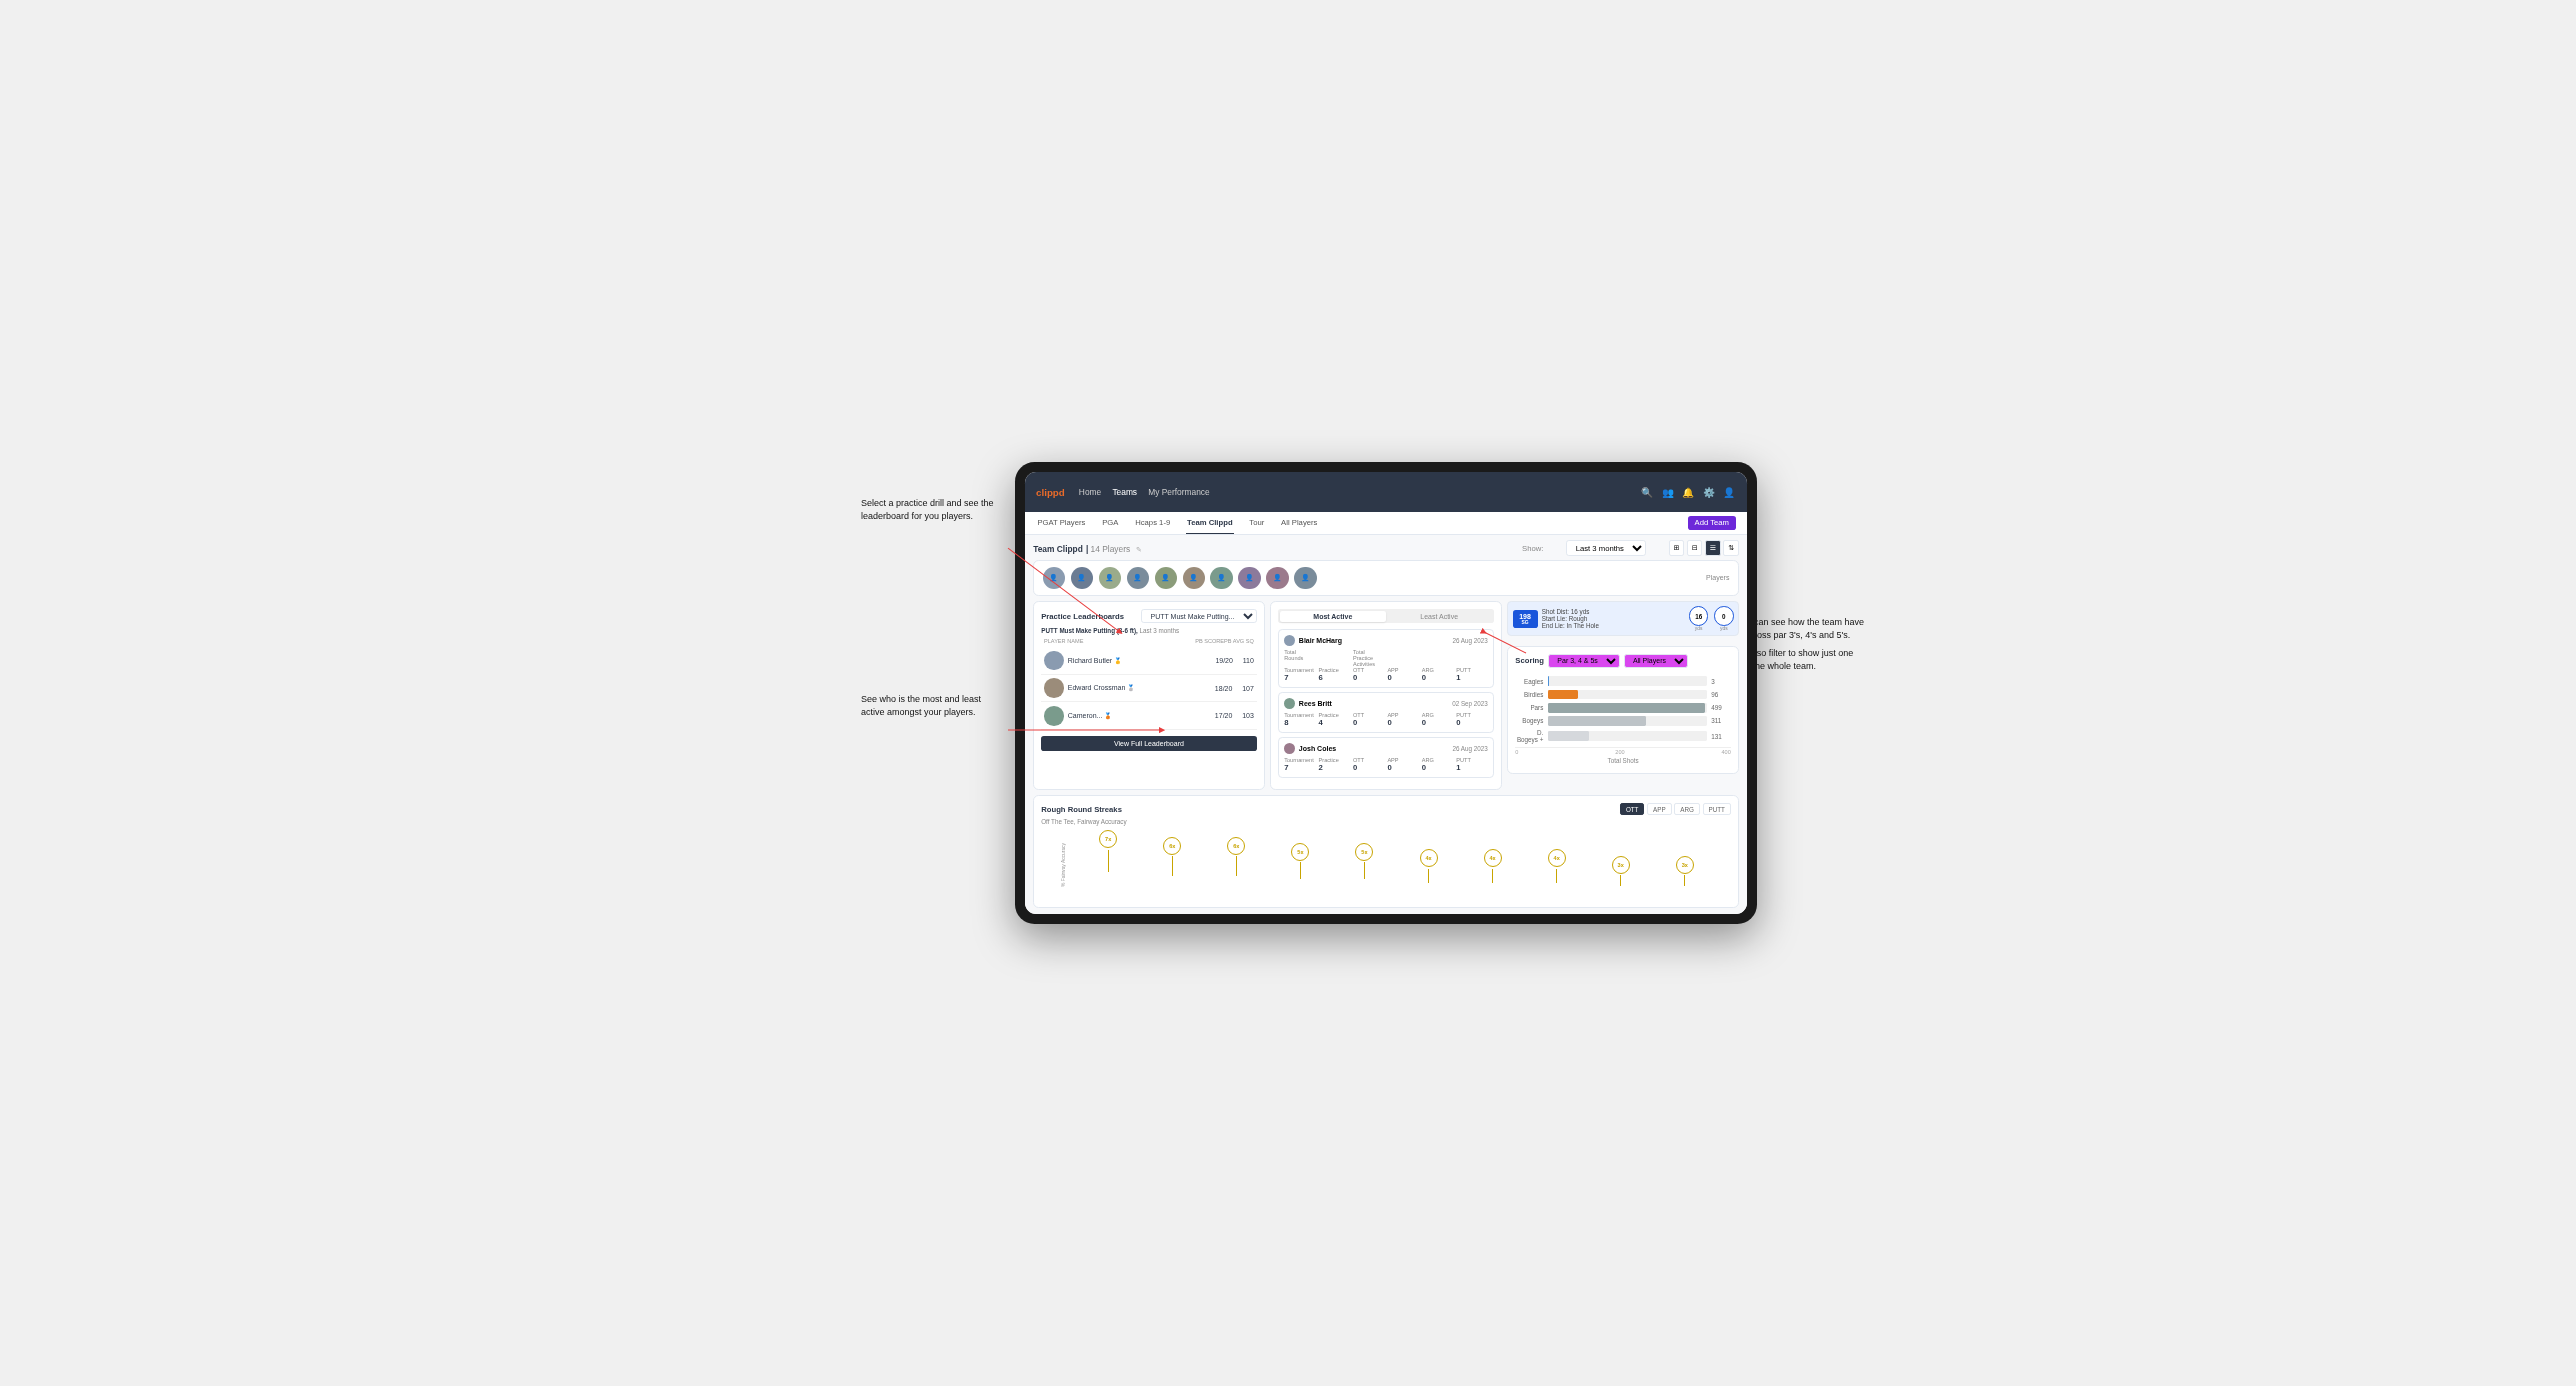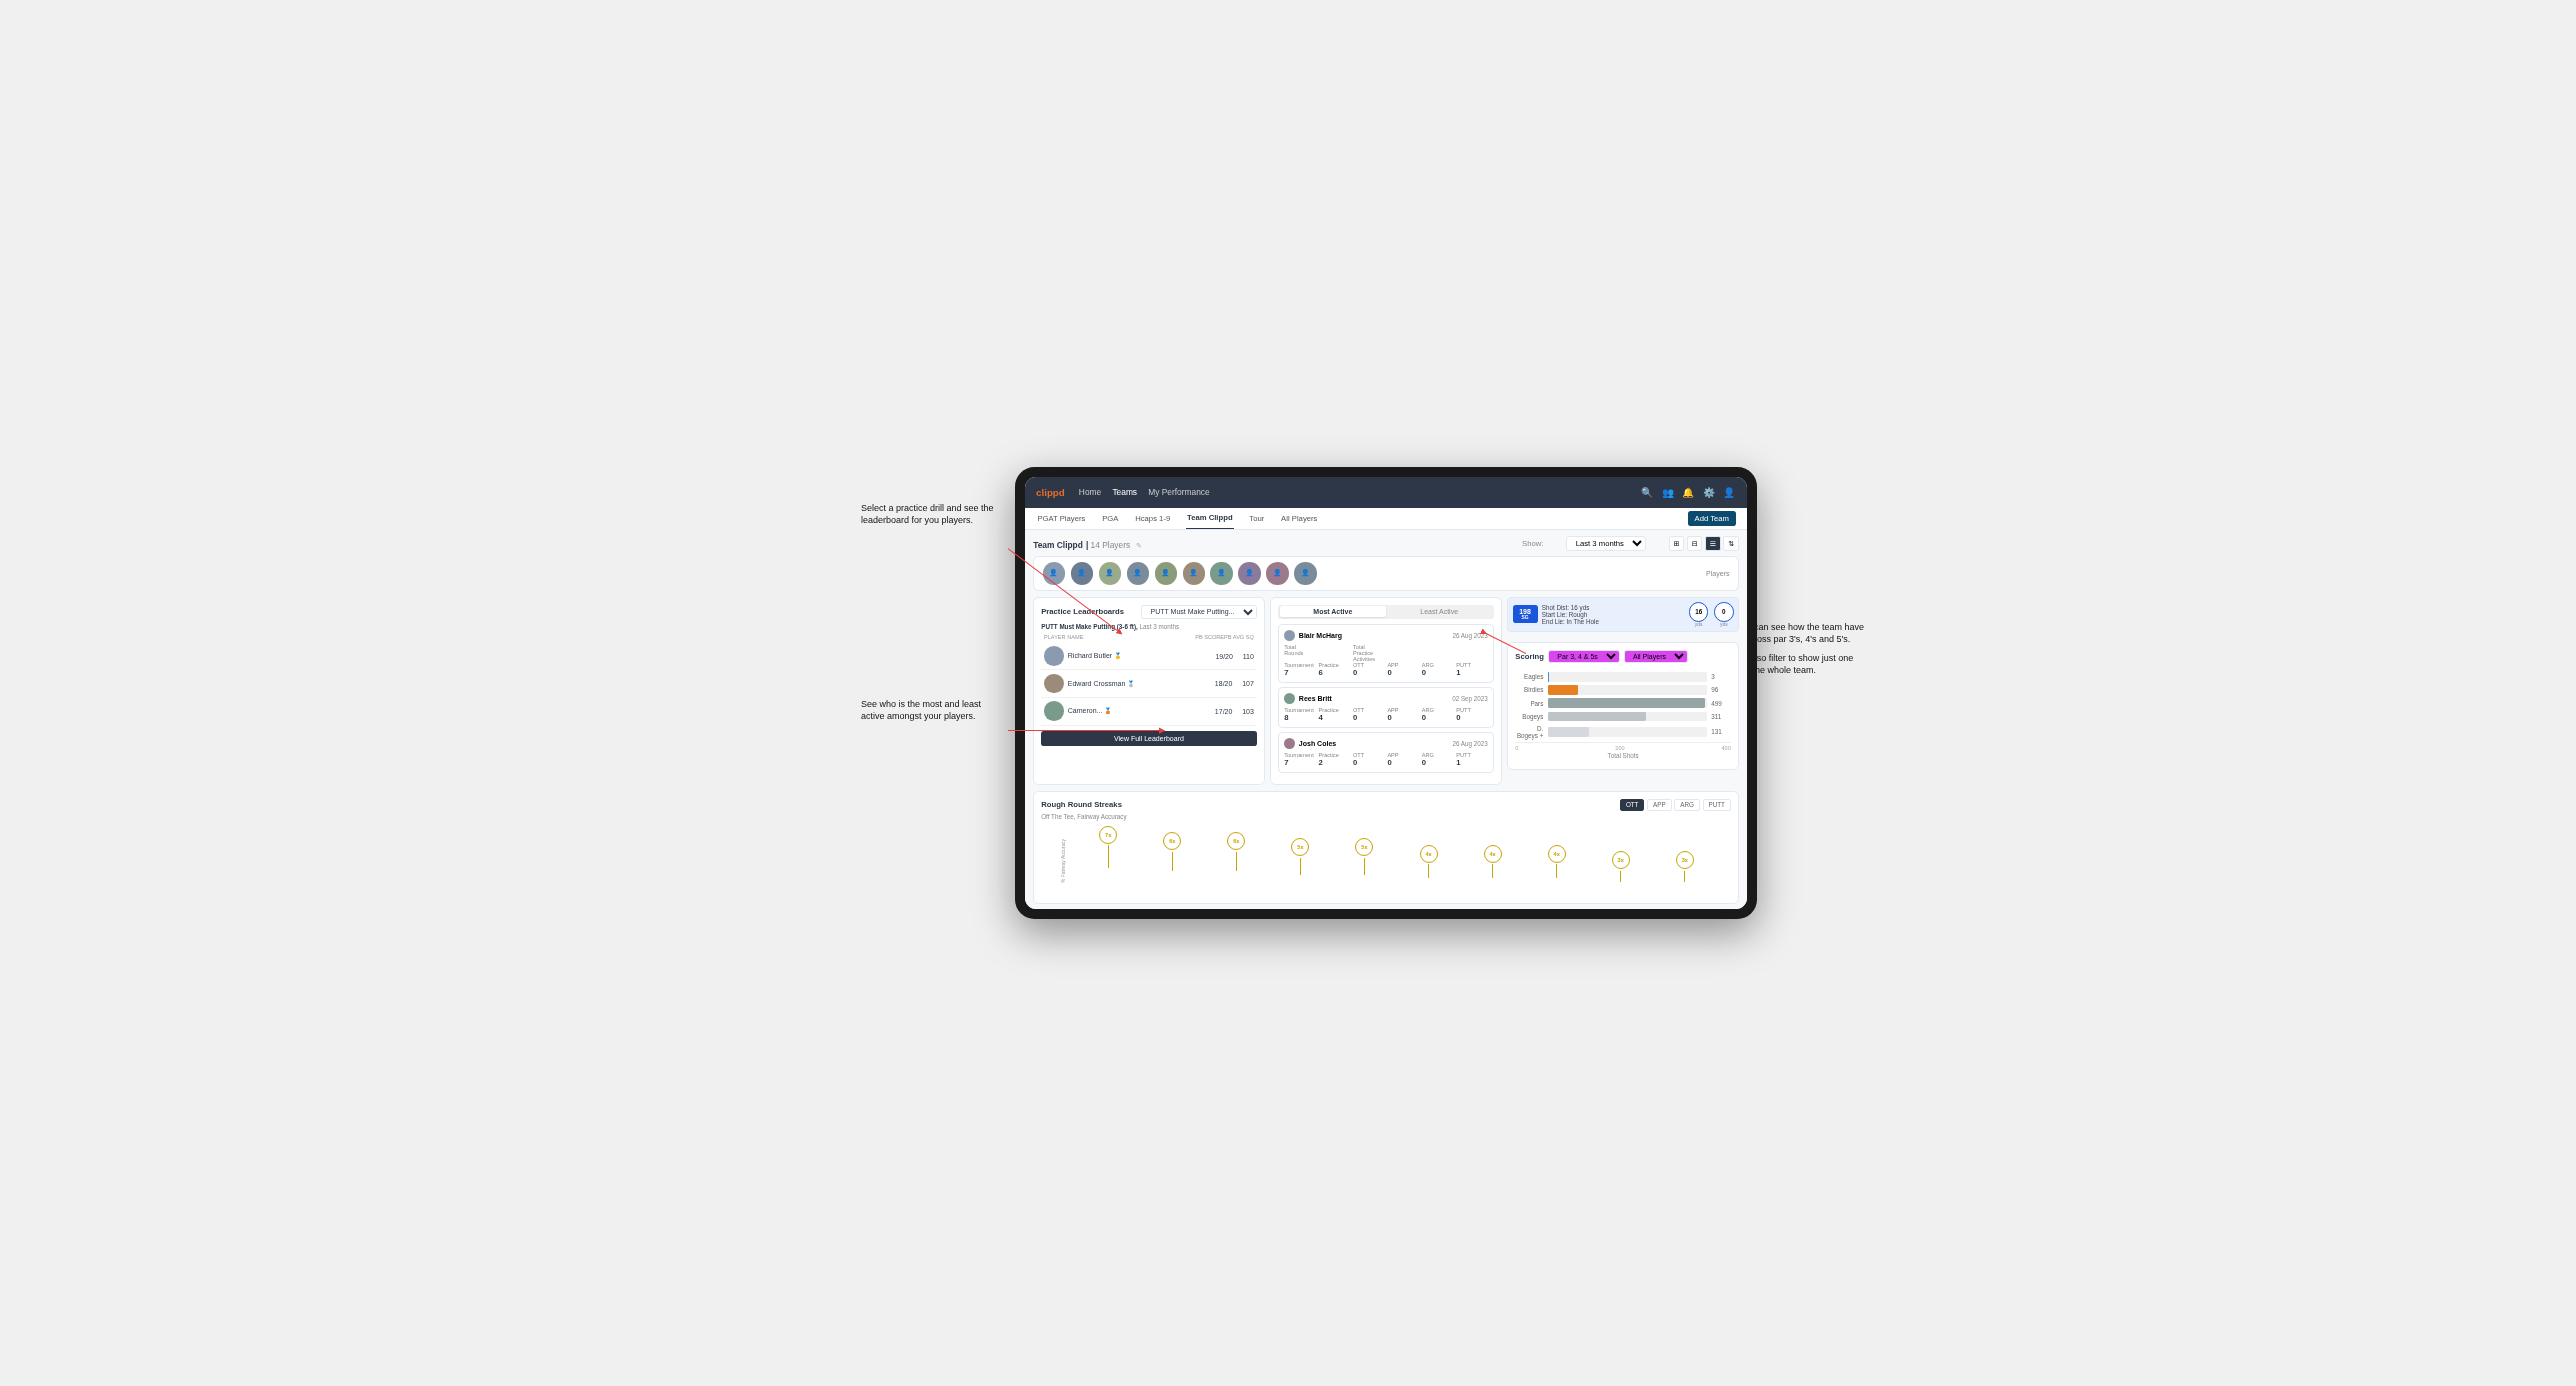--- a/index.html
+++ b/index.html
@@ -46,21 +46,21 @@
       overflow: hidden;
     }
 
     
     .top-nav {
       background: #2d3748;
       display: flex;
       align-items: center;
       padding: 4.2px 11.2px;
       gap: 14px;
-      height: 31px;
+      height: 40px;
       text-align: right;
     }
     .logo {
       color: #e86b2a;
       font-weight: 700;
       font-size: 9.8px;
     }
     .nav-links { display: flex; gap: 11.2px; }
     .nav-link {
       color: #ccc;
@@ -90,21 +90,21 @@
       display: flex;
       align-items: center;
     }
     .sub-nav-link.active {
       color: #2d3748;
       border-bottom: 1.4px solid #2d3748;
       font-weight: 600;
     }
     .add-team-btn {
       margin-left: auto;
-      background: #0c4a6e;
+      background: #6d28d9;
       color: #fff;
       border: none;
       border-radius: 2.8px;
       padding: 2.8px 7px;
       font-size: 7.7px;
       cursor: pointer;
     }
 
     
     .main-content {

